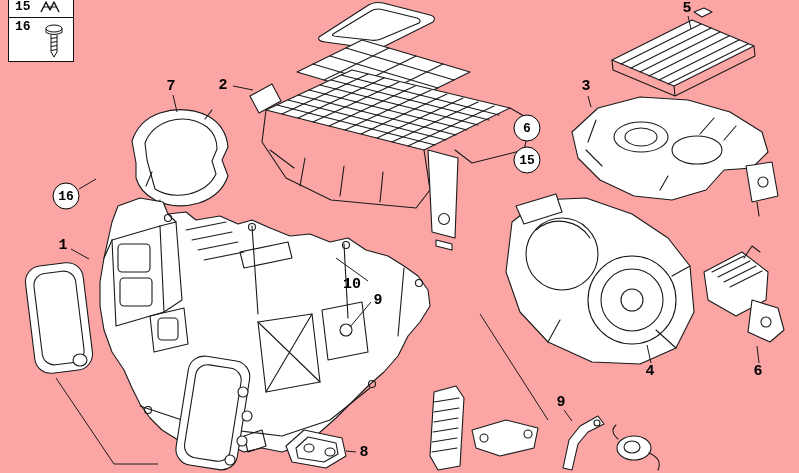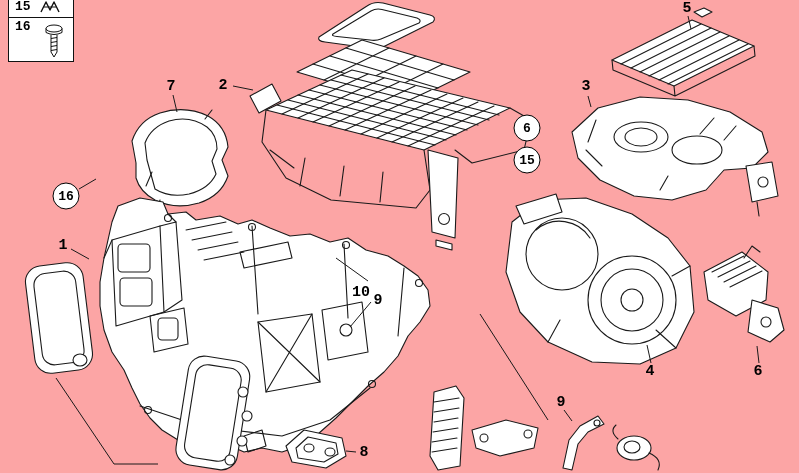--- a/index.html
+++ b/index.html
@@ -221,21 +221,21 @@
 
   <div class="callout-layer">
       <div class="callout" style="left: 171px; top: 86px;">7</div>
       <div class="callout" style="left: 223px; top: 85px;">2</div>
       <div class="callout" style="left: 687px; top: 8px;">5</div>
       <div class="callout" style="left: 586px; top: 86px;">3</div>
       <div class="callout circled" style="left: 527px; top: 128px;">6</div>
       <div class="callout circled" style="left: 527px; top: 160px;">15</div>
       <div class="callout circled" style="left: 66px; top: 196px;">16</div>
       <div class="callout" style="left: 63px; top: 245px;">1</div>
-      <div class="callout" style="left: 361px; top: 284px; margin-top: 8px;">10</div>
+      <div class="callout" style="left: 352px; top: 284px;">10</div>
       <div class="callout" style="left: 378px; top: 300px;">9</div>
       <div class="callout" style="left: 650px; top: 371px;">4</div>
       <div class="callout" style="left: 758px; top: 371px;">6</div>
       <div class="callout" style="left: 364px; top: 452px;">8</div>
       <div class="callout" style="left: 561px; top: 402px;">9</div>
     </div>
 
 </div>
 
 </body></html>

